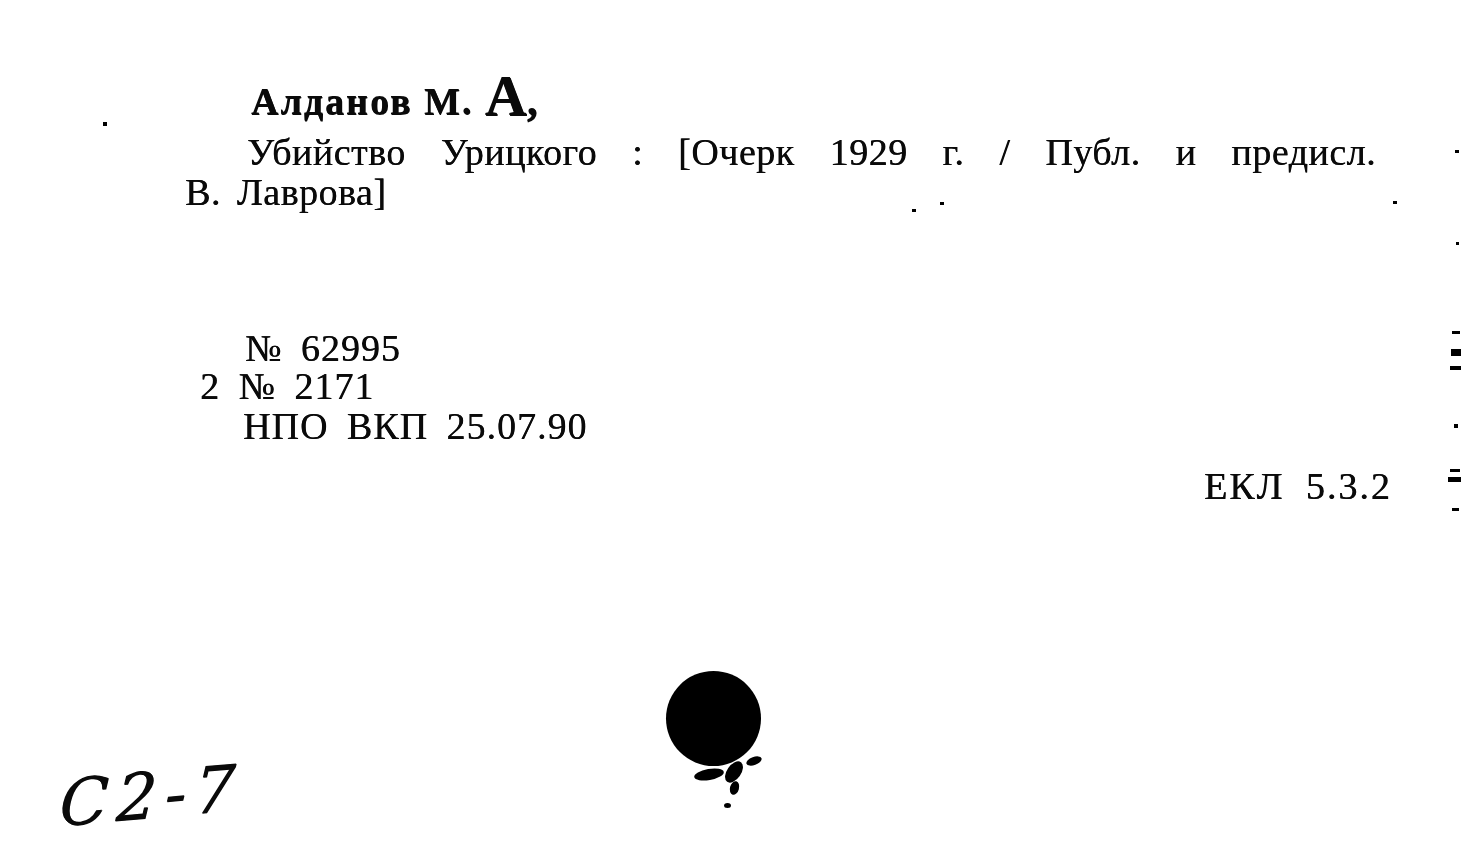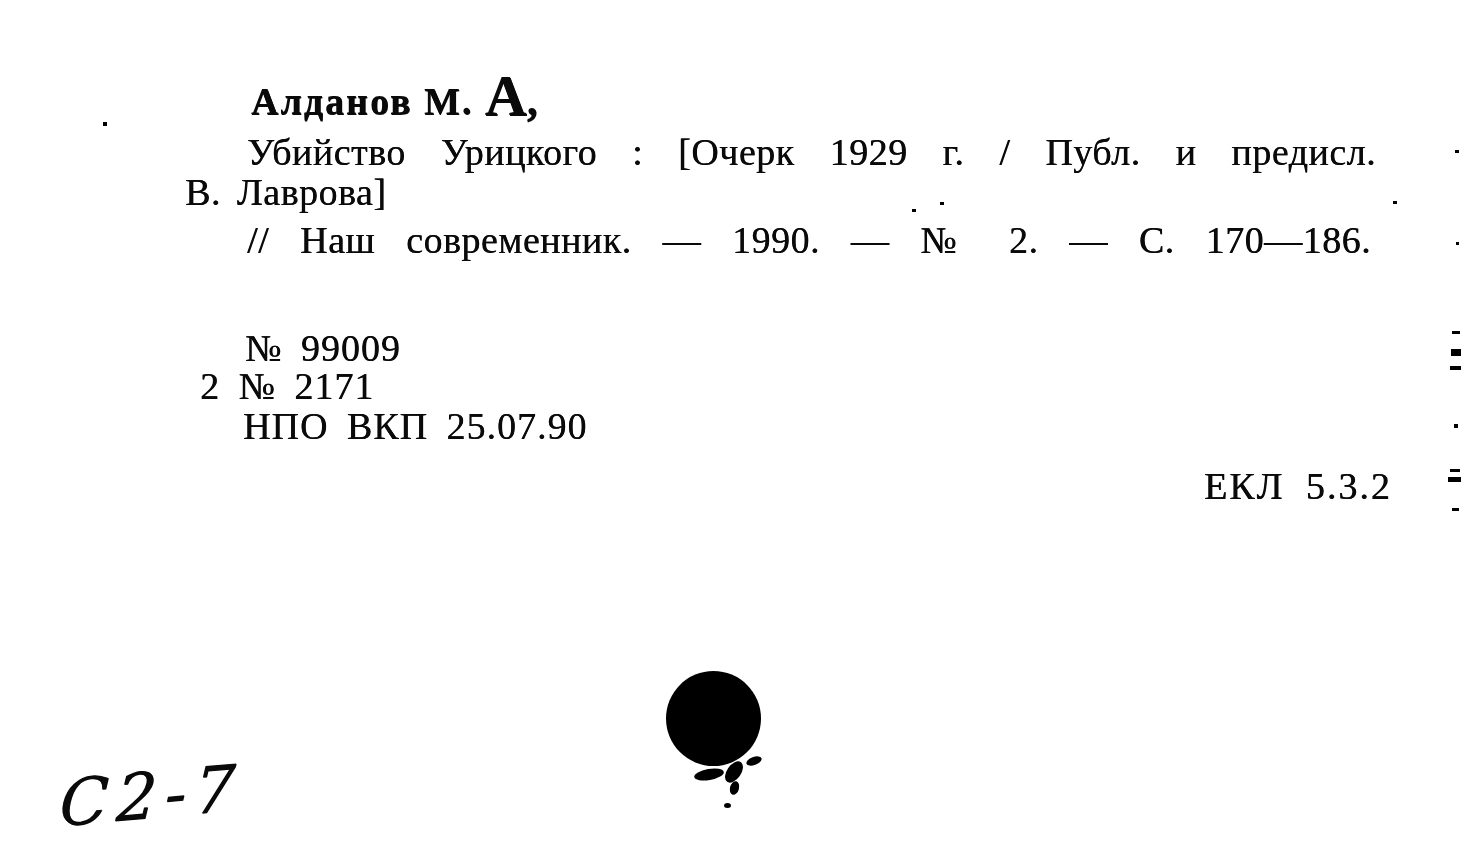--- a/index.html
+++ b/index.html
@@ -74,23 +74,22 @@
 <div class="page">
 
   <div class="line author" style="left:207px;top:82px;margin-left:44px;">
     <span>Алданов М.</span><span> </span><span class="big-initial">А</span><span class="big-initial" style="font-size:44px">,</span>
   </div>
 
   <div class="line just" style="left:247px;top:133px;width:1129px;">Убийство Урицкого : [Очерк 1929 г. / Публ. и предисл.</div>
 
   <div class="line" style="left:185px;top:173px;word-spacing:6px;font-family:Liberation Serif, serif;">В. Лаврова]</div>
 
-  <div class="line just" style="left:247px;top:221px;width:1124px;">// Наш современник. — 1990. — № 2. — С. 170—186.</div>
 
-  <div class="line nums" style="left:245px;top:329px;">№ 99009</div>
+  <div class="line nums" style="left:245px;top:329px;">№ 62995</div>
   <div class="line nums" style="left:200px;top:367px;">2 № 2171</div>
   <div class="line nums" style="left:243px;top:407px;">НПО ВКП 25.07.90</div>
 
   <div class="line class-code" style="left:1204px;top:423px;margin-top:44px;">ЕКЛ 5.3.2</div>
 
   <div class="hole"></div>
   <div class="blob" style="left:694px;top:769px;width:30px;height:11px;transform:rotate(-10deg);"></div>
   <div class="blob" style="left:727px;top:760px;width:14px;height:24px;transform:rotate(35deg);"></div>
   <div class="blob" style="left:746px;top:757px;width:16px;height:8px;transform:rotate(-20deg);"></div>
   <div class="blob" style="left:730px;top:781px;width:9px;height:14px;transform:rotate(15deg);"></div>

